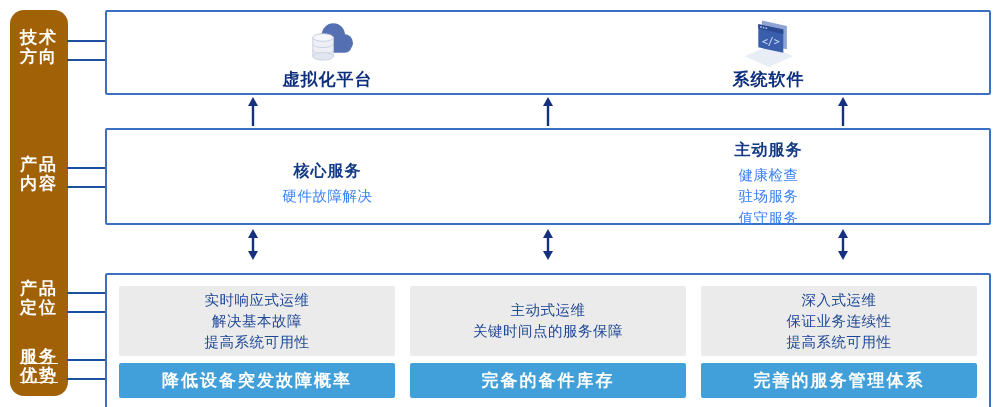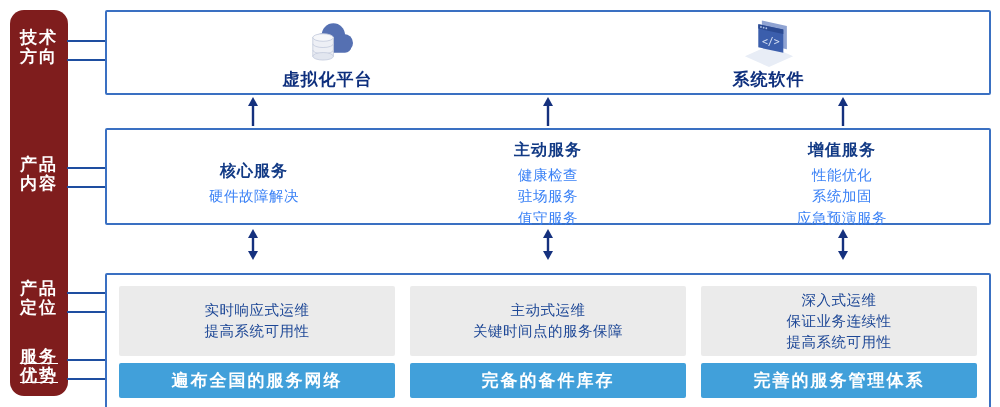--- a/index.html
+++ b/index.html
@@ -3,21 +3,21 @@
 <meta charset="utf-8">
 <style>
   html,body{margin:0;padding:0;background:#fff;}
   .stage{
     position:relative;width:1000px;height:407px;background:#fff;overflow:hidden;
     font-family:"Liberation Sans","DejaVu Sans",sans-serif;
   }
   
   .sidebar{
     position:absolute;left:10px;top:10px;width:58px;height:386px;
-    background:#7f1d1d;border-radius:14px;
+    background:#a16207;border-radius:14px;
   }
   .side-label{
     position:absolute;left:0;width:58px;text-align:center;
     color:#fff;font-weight:bold;font-size:17px;line-height:19px;letter-spacing:2px;
   }
   .side-label span{display:block;}
   .lbl-tech{top:18px;}
   .lbl-content{top:145px;}
   .lbl-position{top:269px;}
   .lbl-advantage{top:337px;text-decoration:underline;}
@@ -153,26 +153,20 @@
     <div class="svc-col">
       <div class="svc-heading">核心服务</div>
       <div class="svc-item">硬件故障解决</div>
     </div>
     <div class="svc-col">
       <div class="svc-heading">主动服务</div>
       <div class="svc-item">健康检查</div>
       <div class="svc-item">驻场服务</div>
       <div class="svc-item">值守服务</div>
     </div>
-    <div class="svc-col">
-      <div class="svc-heading">增值服务</div>
-      <div class="svc-item">性能优化</div>
-      <div class="svc-item">系统加固</div>
-      <div class="svc-item">应急预演服务</div>
-    </div>
   </div>
 
   <svg class="arrow band2 ar1" viewBox="0 0 18 31">
     <line x1="9" y1="7" x2="9" y2="24" stroke="#15317E" stroke-width="2.4"></line>
     <polygon points="9,0 14,9 4,9" fill="#15317E"></polygon>
     <polygon points="9,31 14,22 4,22" fill="#15317E"></polygon>
   </svg>
   <svg class="arrow band2 ar2" viewBox="0 0 18 31">
     <line x1="9" y1="7" x2="9" y2="24" stroke="#15317E" stroke-width="2.4"></line>
     <polygon points="9,0 14,9 4,9" fill="#15317E"></polygon>
@@ -182,23 +176,24 @@
     <line x1="9" y1="7" x2="9" y2="24" stroke="#15317E" stroke-width="2.4"></line>
     <polygon points="9,0 14,9 4,9" fill="#15317E"></polygon>
     <polygon points="9,31 14,22 4,22" fill="#15317E"></polygon>
   </svg>
 
   <div class="box bottom-box">
 
     <div class="pos-col">
       <div class="pos-panel">
         <div class="pos-line">实时响应式运维</div>
+        <div class="pos-line">解决基本故障</div>
         <div class="pos-line">提高系统可用性</div>
       </div>
-      <div class="pos-banner">遍布全国的服务网络</div>
+      <div class="pos-banner">降低设备突发故障概率</div>
     </div>
 
     <div class="pos-col">
       <div class="pos-panel">
         <div class="pos-line">主动式运维</div>
         <div class="pos-line">关键时间点的服务保障</div>
       </div>
       <div class="pos-banner">完备的备件库存</div>
     </div>
 

